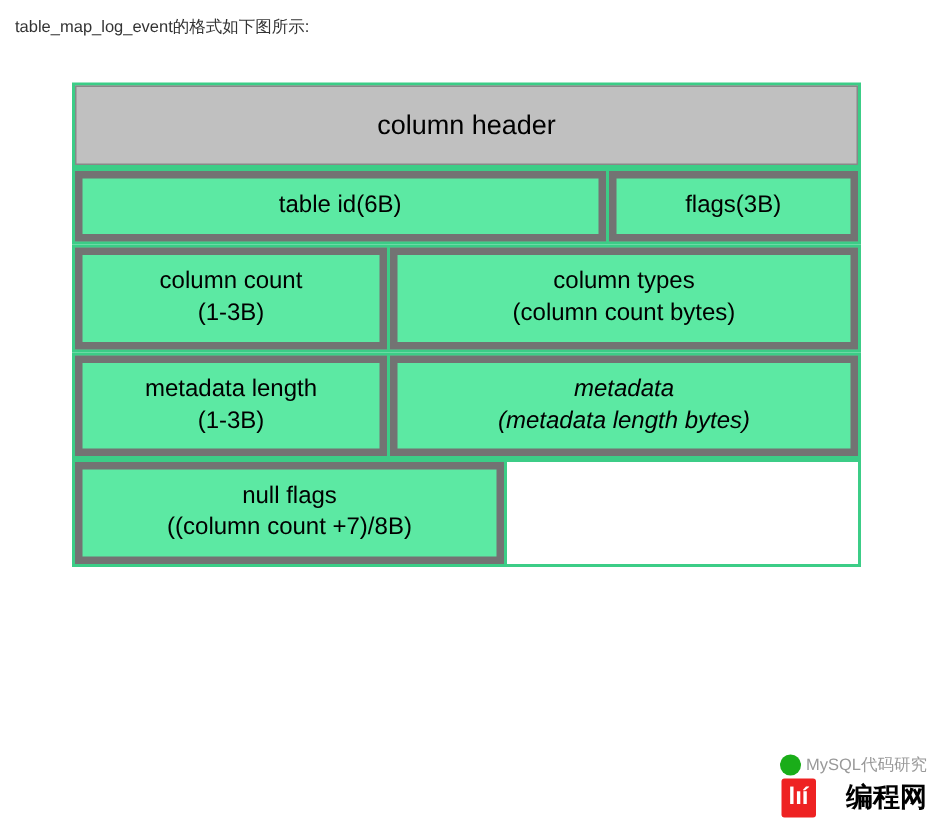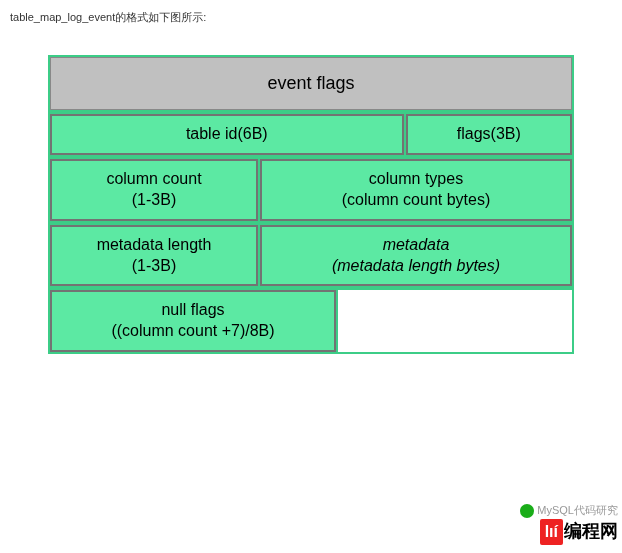--- a/index.html
+++ b/index.html
@@ -24,21 +24,21 @@
       border-collapse: separate;
       border-spacing: 2px;
       background: #3ccd87;
     }
     .row {
       display: table-row;
     }
     .cell {
       display: table-cell;
       background: #5ce9a3;
-      border: 2px solid #737373;
+      border: 5px solid #737373;
       text-align: center;
       vertical-align: middle;
       padding: 8px 16px;
       color: #000;
       font-size: 16px;
       line-height: 1.3;
     }
     .header-cell {
       background: #c0c0c0;
       border: 1px solid #888;
@@ -50,21 +50,21 @@
       right: 4px;
       bottom: 8px;
       font-size: 11px;
       color: #999;
       text-align: right;
       line-height: 1.4;
     }
     .watermark .brand {
       display: inline-flex;
       align-items: center;
-      gap: 1px;
+      gap: 20px;
       font-size: 18px;
       font-weight: bold;
       color: #000;
     }
     .watermark .logo {
       display: inline-block;
       background: #e22;
       color: #fff;
       padding: 2px 5px;
       border-radius: 2px;
@@ -82,21 +82,21 @@
   </style>
 </head>
 <body>
 
 <div class="intro">table_map_log_event的格式如下图所示:</div>
 
 <div class="diagram-container">
   <div class="diagram">
 
     <div class="row">
-      <div class="cell header-cell" style="width:100%;">event flags</div>
+      <div class="cell header-cell" style="width:100%;">column header</div>
     </div>
 
   </div>
 
   <div class="diagram">
     <div class="row">
       <div class="cell" style="width:68%;">table id(6B)</div>
       <div class="cell" style="width:32%;">flags(3B)</div>
     </div>
   </div>

